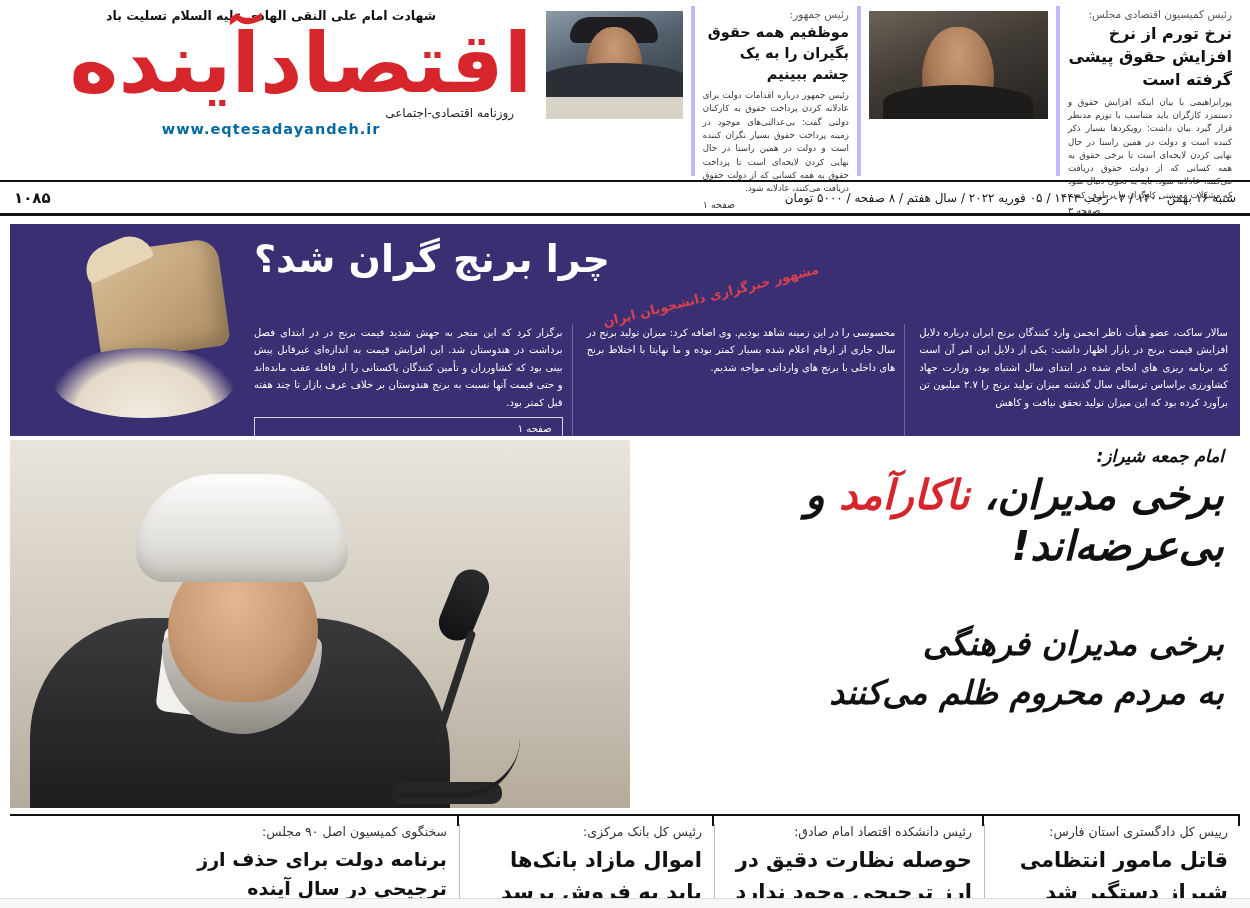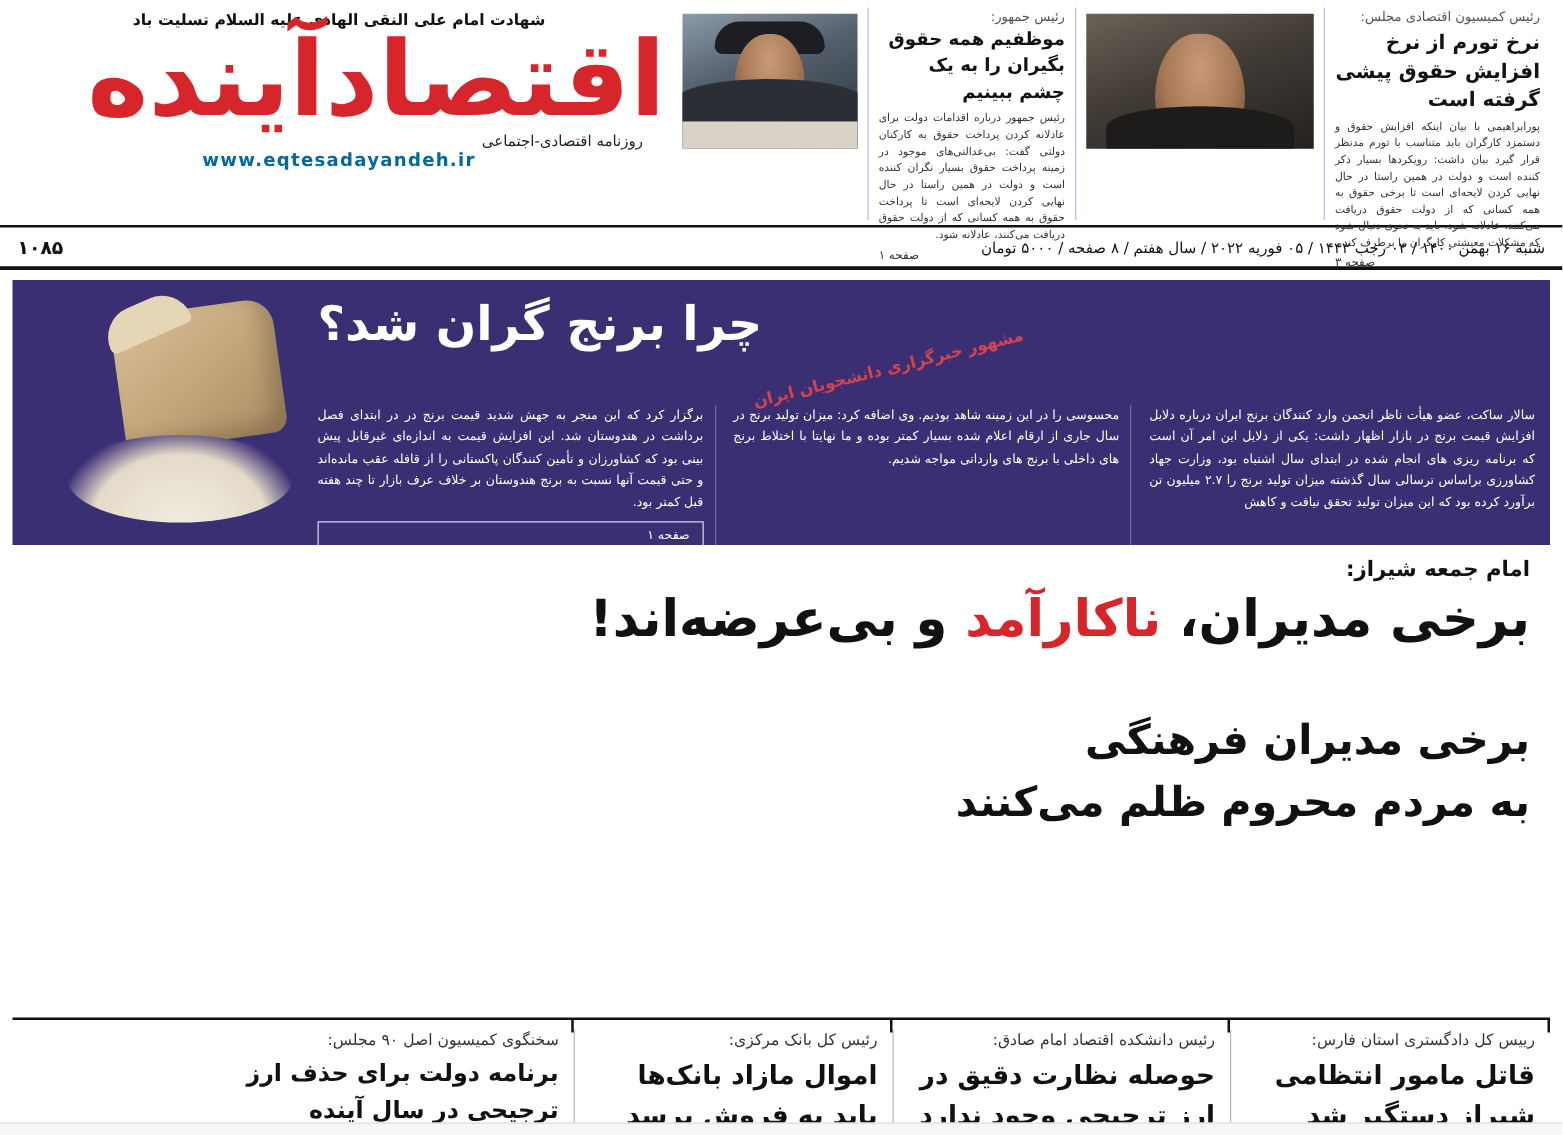--- a/index.html
+++ b/index.html
@@ -73,21 +73,21 @@
     width: 100%;
     font-weight: bold;
     margin-top: 1px;
   }
   .mh-logo-inner {
     display: flex; flex-direction: column; align-items: center; width: 100%;
   }
 
   
   .mh-teaser {
-    border-right: 1px solid #c4b5fd;
+    border-right: 4px solid #c4b5fd;
     padding: 2px 8px 2px 8px;
     display: flex;
     flex-direction: column;
   }
   .mh-teaser.t-photo { width: 210px; }
   .mh-teaser.t-mid { width: 175px; }
   .mh-teaser.t-left { width: 190px; border-right: none; }
   .mh-kicker {
     font-size: 10.5px; color: #555; text-align: right; margin-bottom: 2px;
   }
@@ -199,21 +199,21 @@
   }
   .stamp {
     position: absolute; top: 62px; right: 418px;
     color: #e4444b; font-size: 13px; font-weight: bold;
     transform: rotate(-14deg); line-height: 1.5; text-align: center;
     opacity: .92;
   }
 
   
   .hero {
-    display: flex; flex-direction: column; height: 368px; margin-top: 4px;
+    display: flex; flex-direction: row; height: 368px; margin-top: 4px; font-style: italic;
   }
   .hero-photo {
     width: 620px; position: relative; overflow: hidden;
     background: linear-gradient(180deg,#e9e5dd 0%, #cfc8bb 55%, #b4ab9c 100%);
   }
   .hp-head {
     position: absolute; left: 120px; top: 34px; width: 230px; height: 250px;
   }
   .hp-turban {
     position: absolute; left: 6px; top: 0; width: 212px; height: 108px;

